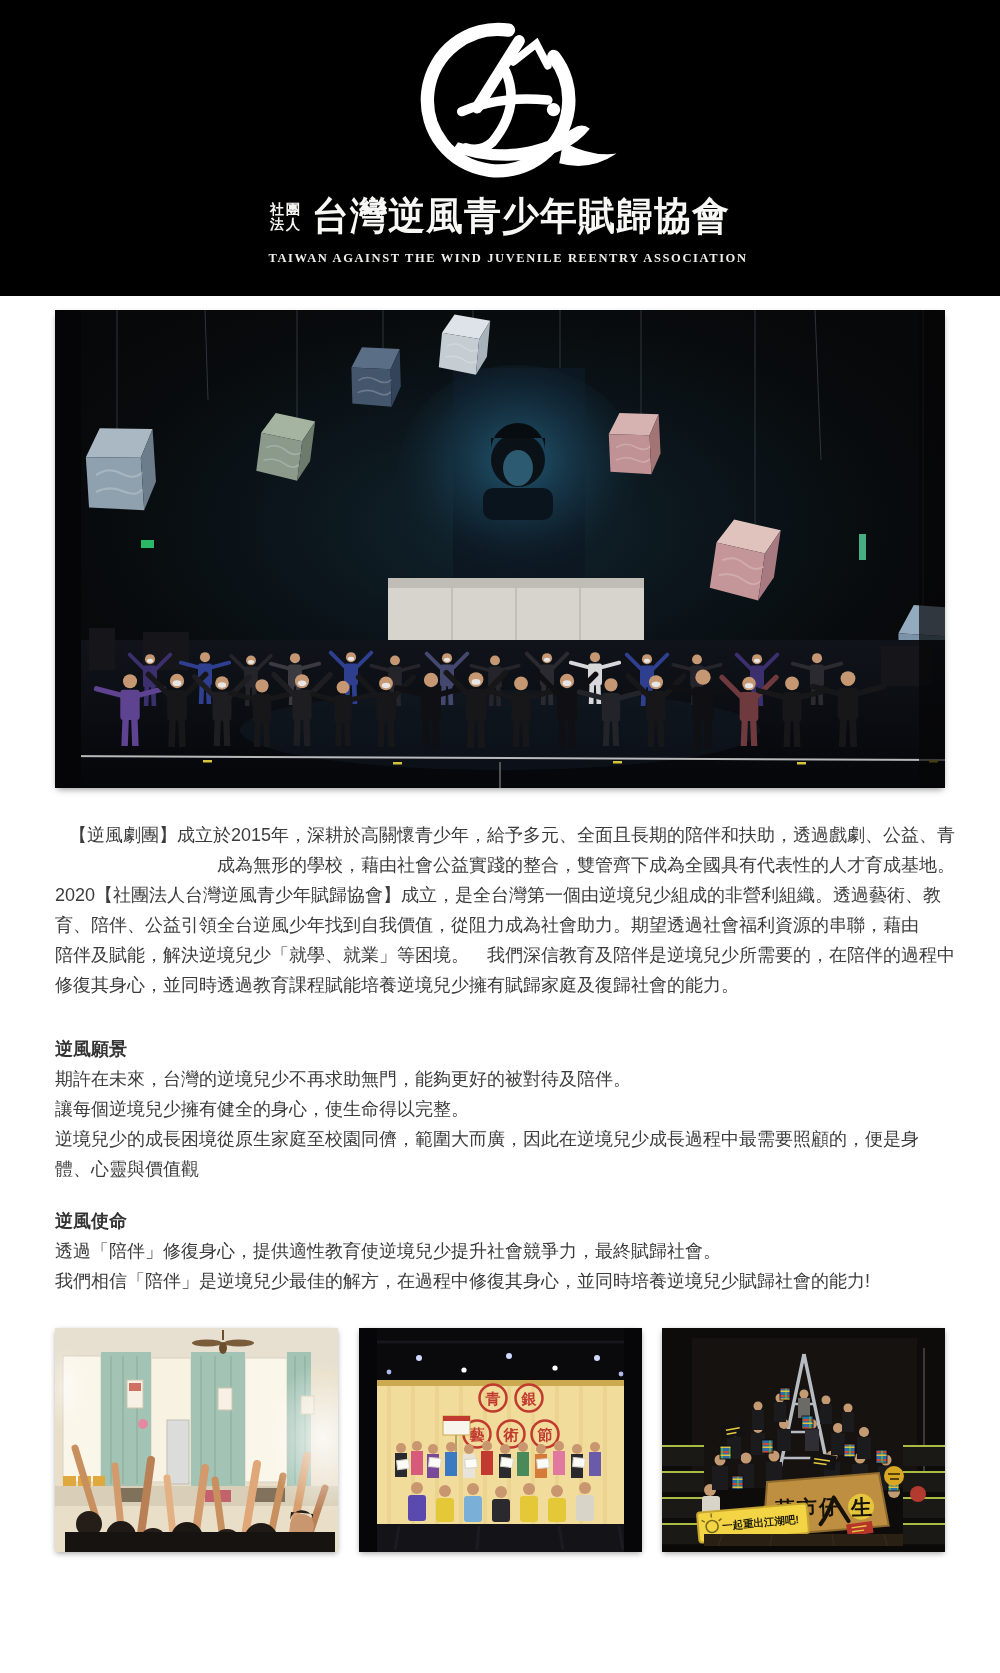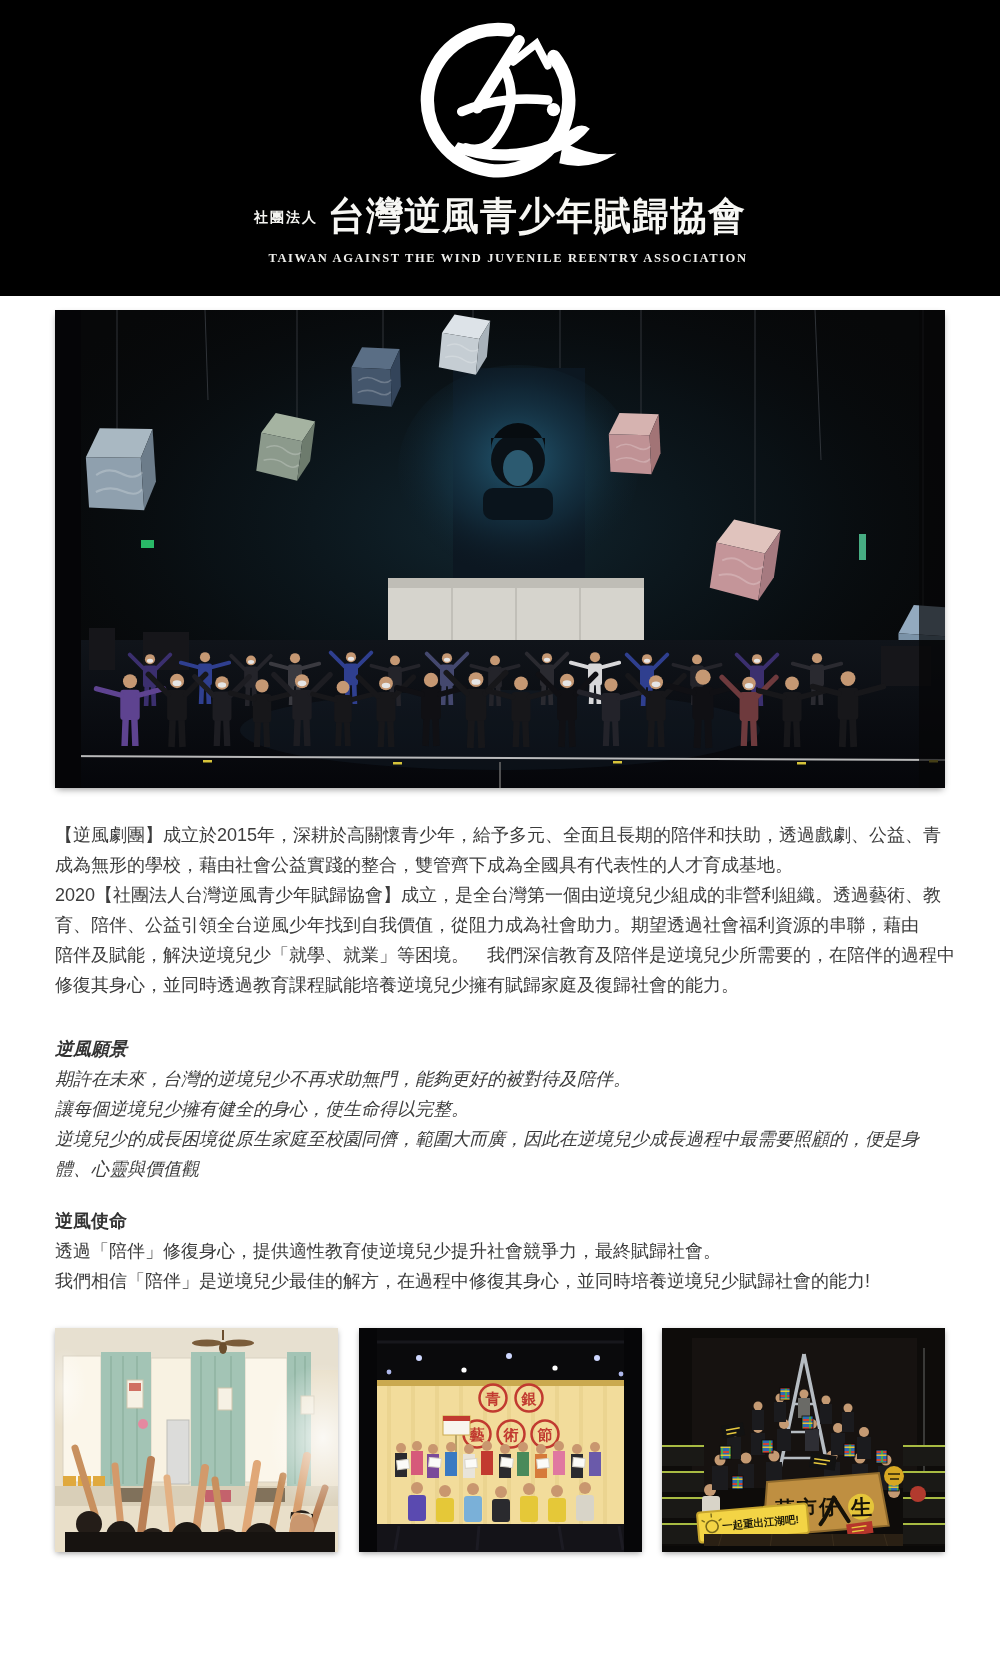--- a/index.html
+++ b/index.html
@@ -2,37 +2,37 @@
 <html><head>
 <meta charset="utf-8">
 <style>
   html,body{margin:0;padding:0;background:#ffffff;}
   .page{width:1000px;height:1673px;margin:0 auto;background:#ffffff;overflow:hidden;
         font-family:"Liberation Sans","DejaVu Sans",sans-serif;color:#3c3c3c;}
   
   .hdr{width:1000px;height:296px;background:#000;display:flex;flex-direction:column;align-items:center;}
   .logo-svg{margin-top:16px;width:250px;height:172px;display:block;}
   .name-row{display:flex;align-items:center;margin-top:4px;}
-  .prefix{display:flex;flex-direction:row;margin-right:10px;font-family:"Liberation Serif","DejaVu Serif",serif;
+  .prefix{display:flex;flex-direction:column;margin-right:10px;font-family:"Liberation Serif","DejaVu Serif",serif;
           font-size:14px;line-height:15px;font-weight:700;color:#f4f4f1;letter-spacing:2px;}
   .zh-name{font-family:"Liberation Serif","DejaVu Serif",serif;font-size:37px;font-weight:900;color:#f7f7f4;
            letter-spacing:1px;transform:scaleY(1.04);}
   .en-name{margin-top:9px;font-family:"Liberation Serif","DejaVu Serif",serif;font-size:12.5px;font-weight:700;
            letter-spacing:1.6px;color:#efefec;margin-left:16px;}
   
   .hero{margin:14px 55px 0 55px;width:890px;height:478px;box-shadow:0 3px 7px -2px rgba(0,0,0,.45);}
   .hero svg{display:block;}
   .gallery{margin:32px 55px 0 55px;width:890px;display:flex;justify-content:space-between;}
   .gphoto{width:283px;height:224px;box-shadow:0 2px 6px -1px rgba(0,0,0,.4);}
   .gphoto svg{display:block;}
   
   .txt{margin:0 55px;width:900px;}
   .tline{font-size:18px;line-height:30px;height:30px;white-space:nowrap;color:#3c3c3c;}
   .thead{font-size:18px;line-height:30px;height:30px;font-weight:700;color:#333;}
-  .p1{margin-top:32px;} .p2{} .vision{margin-top:34px;font-style:italic;} .mission{margin-top:22px;}
+  .p1{margin-top:32px;text-align:right;} .p2{} .vision{margin-top:34px;} .mission{margin-top:22px;}
 </style>
 </head>
 <body>
 
 <div class="page">
 
   <header class="hdr">
     <svg class="logo-svg" viewBox="0 0 260 180" aria-hidden="true">
       <g>
         <circle cx="128" cy="88" r="74" fill="none" stroke="#ffffff" stroke-width="14" stroke-dasharray="408 58" stroke-linecap="round" transform="rotate(-38 128 88)"></circle>

